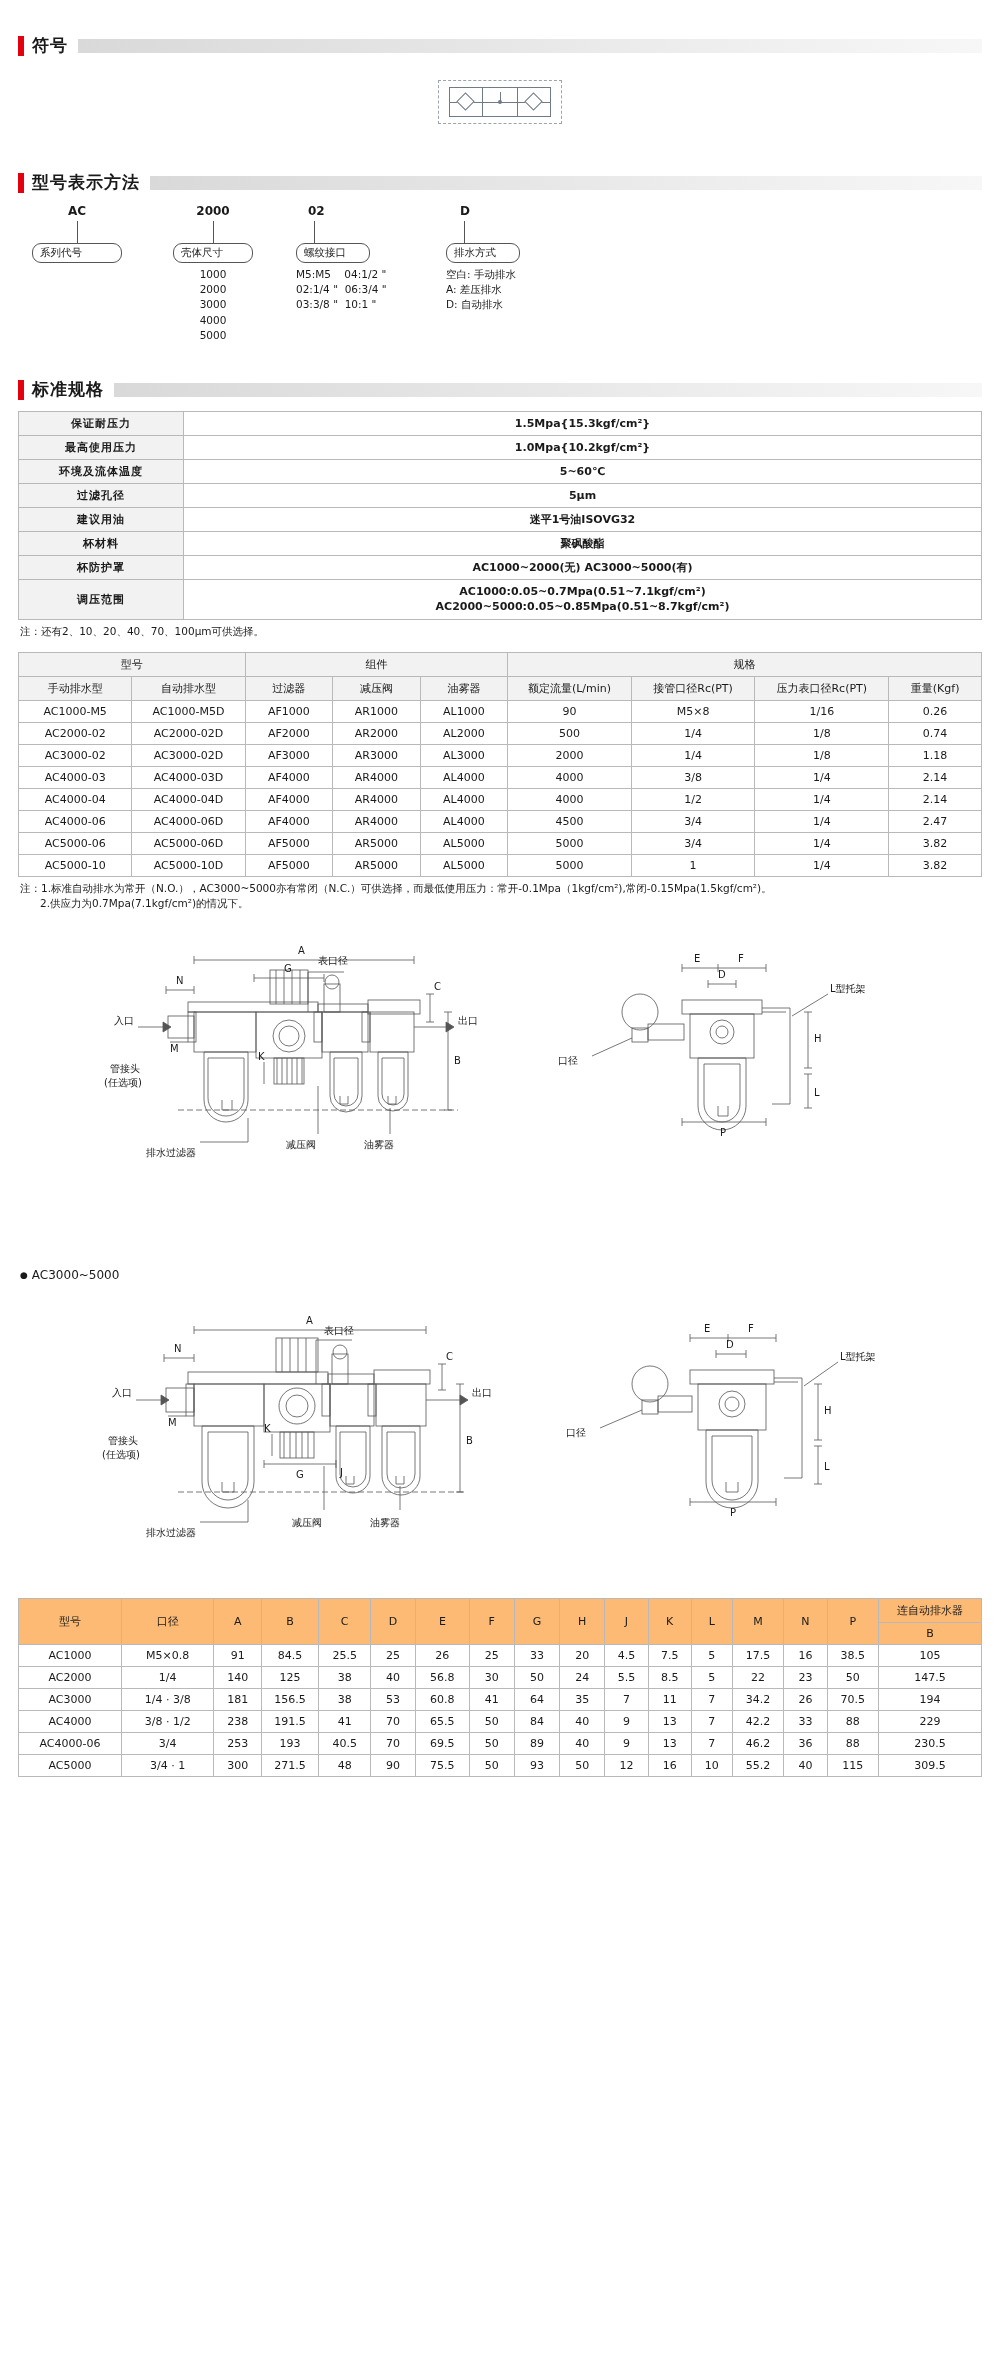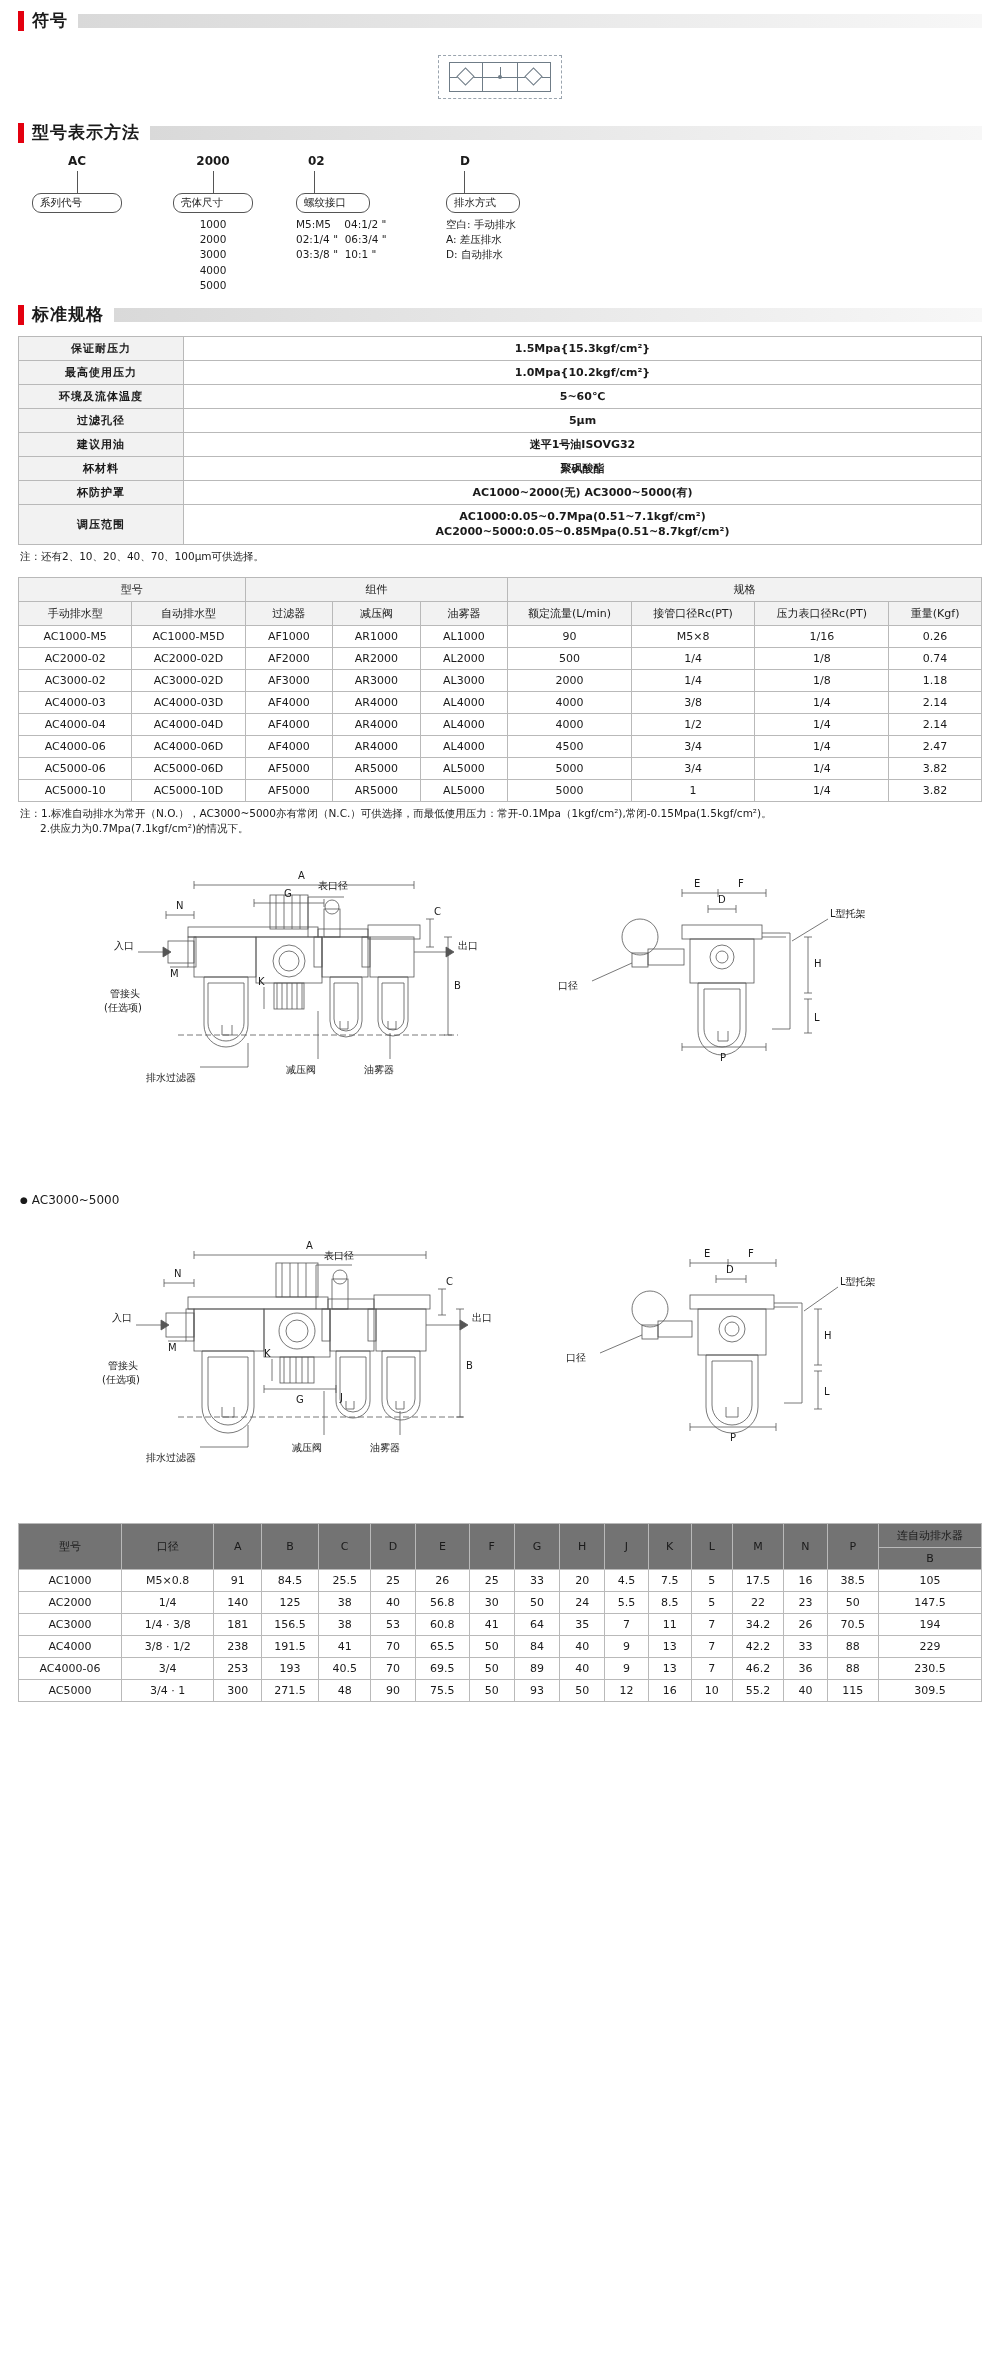--- a/index.html
+++ b/index.html
@@ -7,21 +7,21 @@
   body {
     width:1000px;
     background:#ffffff;
     font-family:"DejaVu Sans","Liberation Sans",sans-serif;
     font-size:11px;
     color:#1a1a1a;
   }
   .page { width:1000px; padding:0 18px; }
 
   
-  .sec-head { display:flex; align-items:center; margin:9px 0 10px 0;justify-content:flex-end; }
+  .sec-head { display:flex; align-items:center; margin:34px 0 10px 0;justify-content:flex-end; }
   .sec-head .bar { width:6px; height:20px; background:#e3000f; margin-right:8px; }
   .sec-head .title { font-size:17px; font-weight:bold; letter-spacing:1px; white-space:nowrap; }
   .sec-head .rule { flex:1; height:14px; margin-left:10px;
     background:linear-gradient(to right,#d9d9d9,#f7f7f7); }
 
   
   .symbol-wrap { height:70px; display:flex; align-items:center; justify-content:center; }
   .symbol-box { border:1px dashed #9aa4ae; padding:6px 10px; display:flex; align-items:center; gap:0; background:#fff; }
   .sym-cell { width:34px; height:30px; border:1px solid #6f7c87; position:relative; background:#fff; }
   .sym-cell.mid { border-left:none; border-right:none; }
@@ -57,21 +57,21 @@
 
   
   .sub-label { font-size:12px; margin:14px 0 6px 2px; }
   .sub-label:before { content:"\25CF"; font-size:9px; margin-right:4px; vertical-align:1px; }
   .draw-wrap { width:100%; position:relative; }
   .draw-wrap svg { display:block; }
 
   
   .dimtbl { width:100%; table-layout:fixed; margin-top:10px; }
   .dimtbl th, .dimtbl td { border:1px solid #b9b9b9; font-size:11px; text-align:center; padding:4px 1px; }
-  .dimtbl th { background:#737373; font-weight:normal; }
+  .dimtbl th { background:#fdba74; font-weight:normal; }
 </style>
 </head>
 <body>
 
 <div class="page">
 
   <div class="sec-head">
     <div class="bar"></div>
     <div class="title">符号</div>
     <div class="rule"></div>

